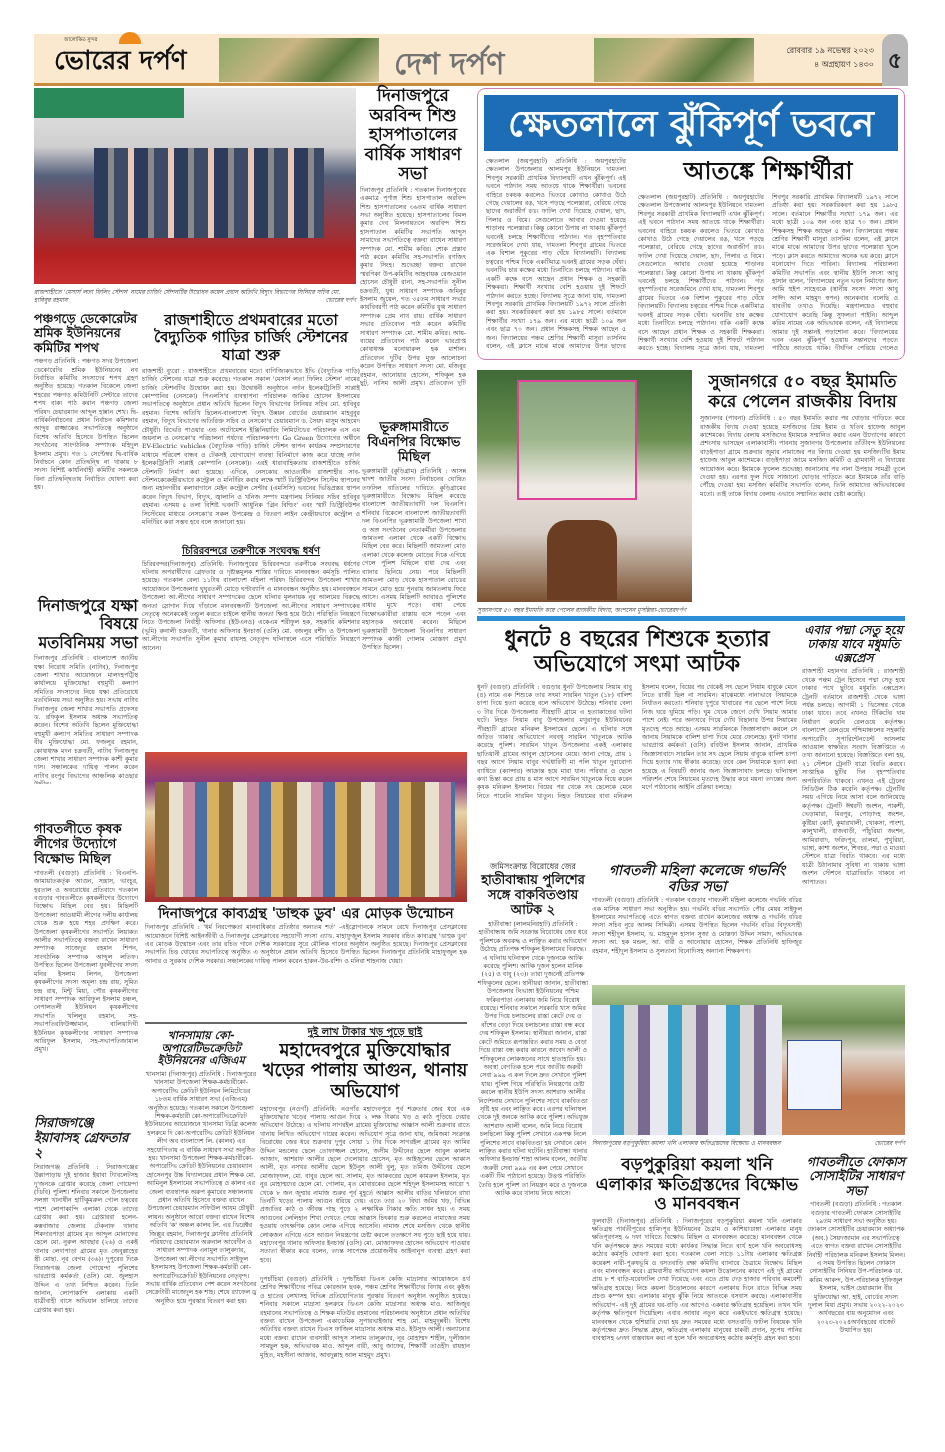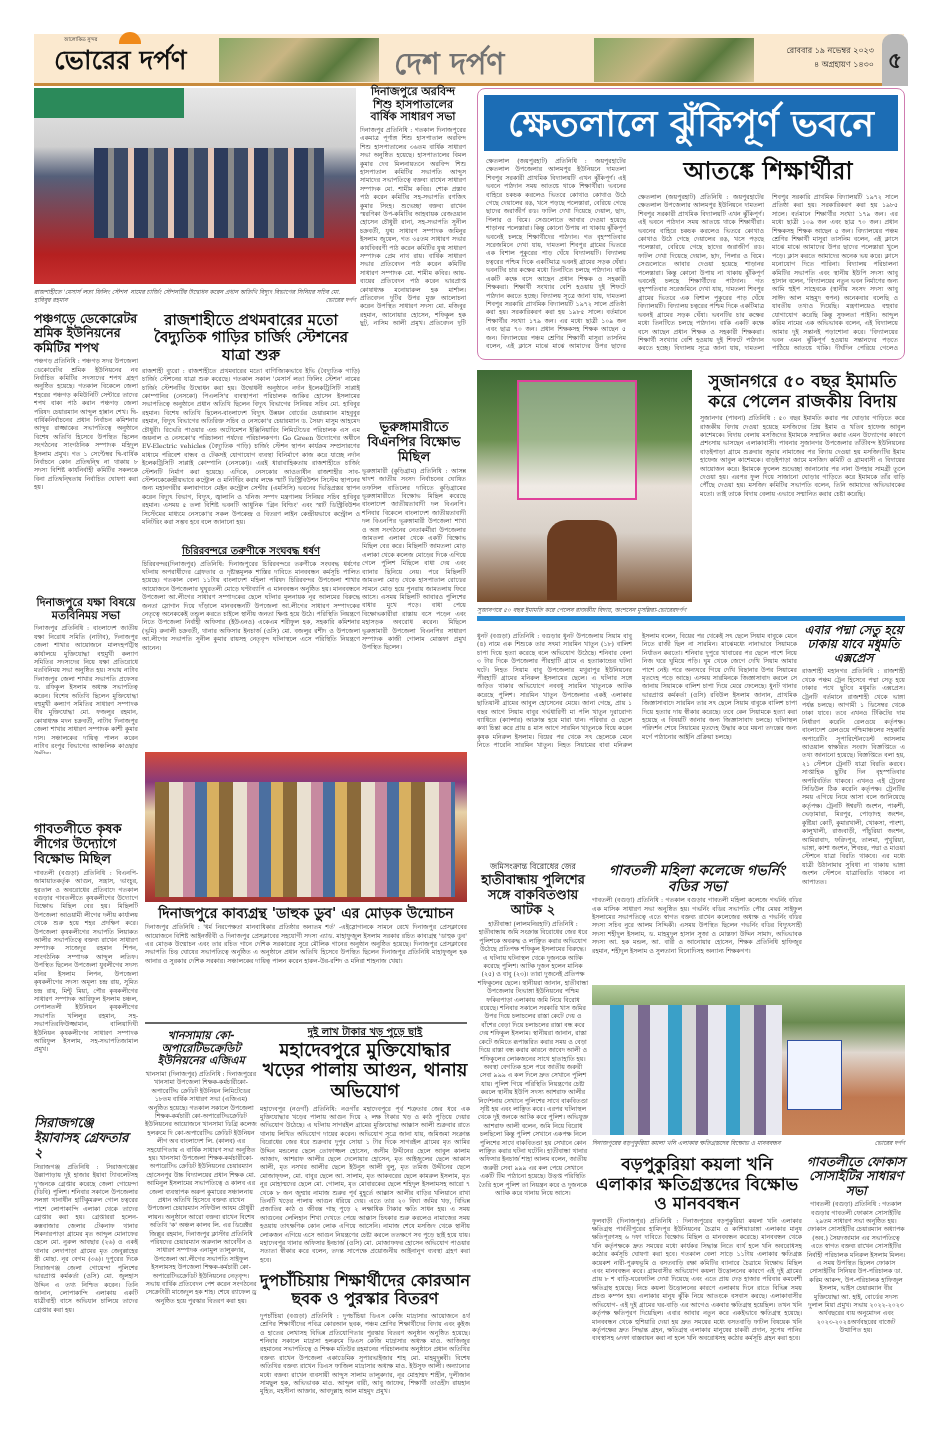--- a/index.html
+++ b/index.html
@@ -43,21 +43,21 @@
 <div class="abs img-box" style="left:34px;top:88px;width:322px;height:196px;background:linear-gradient(180deg,#e8e8e8 0%,#cfcfcf 30%,#55607a 45%,#b52020 85%,#c83030 100%)">
   <div class="abs" style="left:0;top:0;width:150px;height:30px;background:#2b8a5a"></div>
   <div class="abs" style="left:60px;top:60px;width:230px;height:90px;background:repeating-linear-gradient(90deg,#2d3b5c 0 14px,#8a8a8a 14px 20px,#3c4a66 20px 34px,#e6c7b8 34px 40px)"></div>
 </div>
 <div class="abs caption" style="left:34px;top:288px;width:322px;line-height:8px">
   <span>রাজশাহীতে 'মেসার্স লতা ফিলিং স্টেশন' নামের চার্জিং স্টেশনটির উদ্বোধন করেন প্রধান অতিথি বিদ্যুৎ বিভাগের সিনিয়র সচিব মো. হাবিবুর রহমান</span>
   <span style="float:right">ভোরের দর্পণ</span>
 </div>
 
 <div class="abs" style="left:360px;top:86px;width:106px">
-  <div class="head" style="font-size:11px">দিনাজপুরে অরবিন্দ শিশু হাসপাতালের বার্ষিক সাধারণ সভা</div>
+  <div class="head" style="font-size:17px">দিনাজপুরে অরবিন্দ শিশু হাসপাতালের বার্ষিক সাধারণ সভা</div>
   <div class="body-text" style="height:200px;margin-top:2px">দিনাজপুর প্রতিনিধি : গতকাল দিনাজপুরের একমাত্র পূর্ণাঙ্গ শিশু হাসপাতাল অরবিন্দ শিশু হাসপাতালের ৩৬তম বার্ষিক সাধারণ সভা অনুষ্ঠিত হয়েছে। হাসপাতালের বিমল কুমার দেব মিলনায়তনে অরবিন্দ শিশু হাসপাতাল কমিটির সভাপতি আব্দুস সামাদের সভাপতিত্বে বক্তব্য রাখেন সাধারণ সম্পাদক মো. শামীম কবির। শোক প্রস্তাব পাঠ করেন কমিটির সহ-সভাপতি রণজিৎ কুমার সিংহ। শুভেচ্ছা বক্তব্য রাখেন স্মরণিকা উপ-কমিটির আহবায়ক রেজওয়ান হোসেন চৌধুরী রানা, সহ-সভাপতি সুনীল চক্রবর্তী, যুগ্ম সাধারণ সম্পাদক জমিনুর ইসলাম জুয়েল, গত ৩৫তম সাধারণ সভার কার্যবিবরণী পাঠ করেন কমিটির যুগ্ম সাধারণ সম্পাদক প্রেম নাথ রায়। বার্ষিক সাধারণ সভার প্রতিবেদন পাঠ করেন কমিটির সাধারণ সম্পাদক মো. শামীম কবির। আয়-ব্যয়ের প্রতিবেদন পাঠ করেন ভারপ্রাপ্ত কোষাধ্যক্ষ মনোয়ারুল হক মার্শাল। প্রতিবেদন দুটির উপর মুক্ত আলোচনা করেন উপস্থিত সাধারণ সদস্য মো. মজিবুর রহমান, আনোয়ার হোসেন, শফিকুল হক ছুটু, নাসিম আলী প্রমুখ। প্রতিবেদন দুটি উপস্থিত সদস্যরা হাত তুলে অনুমোদন প্রদান করেন।</div>
 </div>
 
 <div class="abs" style="left:34px;top:312px;width:104px">
   <div class="head" style="font-size:12.5px;text-align:left">পঞ্চগড়ে ডেকোরেটর শ্রমিক ইউনিয়নের কমিটির শপথ</div>
   <div class="body-text" style="height:178px;margin-top:2px">পঞ্চগড় প্রতিনিধি : পঞ্চগড় সদর উপজেলা ডেকোরেটর শ্রমিক ইউনিয়নের নব নির্বাচিত কমিটির সদস্যদের শপথ গ্রহণ অনুষ্ঠিত হয়েছে। গতকাল বিকেলে জেলা শহরের পঞ্চগড় কমিউনিটি সেন্টারে তাদের শপথ বাক্য পাঠ করান পঞ্চগড় জেলা পরিষদ চেয়ারম্যান আব্দুল হান্নান শেখ। দ্বি-বার্ষিকনির্বাচনের প্রধান নির্বাচন কমিশনার আব্দুর রাজ্জাকের সভাপতিত্বে অনুষ্ঠানে বিশেষ অতিথি হিসেবে উপস্থিত ছিলেন সংগঠনের সাংগঠনিক সম্পাদক মহিদুল ইসলাম প্রমুখ। গত ১ সেপ্টেম্বর দ্বি-বার্ষিক নির্বাচনে কোন প্রতিদ্বন্দ্বি না থাকায় ৮ সদস্য বিশিষ্ট কার্যনির্বাহী কমিটির সকলকে বিনা প্রতিদ্বন্দ্বিতায় নির্বাচিত ঘোষণা করা হয়।</div>
 </div>
 
 <div class="abs" style="left:142px;top:312px;width:218px">
   <div class="head" style="font-size:15px">রাজশাহীতে প্রথমবারের মতো বৈদ্যুতিক গাড়ির চার্জিং স্টেশনের যাত্রা শুরু</div>
@@ -68,21 +68,21 @@
   <div class="head" style="font-size:13px">ভূরুঙ্গামারীতে বিএনপির বিক্ষোভ মিছিল</div>
   <div class="body-text" style="height:250px;margin-top:2px">ভূরুঙ্গামারী (কুড়িগ্রাম) প্রতিনিধি : আসন্ন দ্বাদশ জাতীয় সংসদ নির্বাচনের ঘোষিত তফসিল বাতিলের দাবিতে কুড়িগ্রামের ভূরুঙ্গামারীতে বিক্ষোভ মিছিল করেছে বাংলাদেশ জাতীয়তাবাদী দল বিএনপি। শনিবার বিকেলে বাংলাদেশ জাতীয়তাবাদী দল বিএনপির ভূরুঙ্গামারী উপজেলা শাখা ও অঙ্গ সংগঠনের নেতাকর্মীরা উপজেলার জামতলা এলাকা থেকে একটি বিক্ষোভ মিছিল বের করে। মিছিলটি জামতলা মোড় এলাকা থেকে কলেজ মোড়ের দিকে এগিয়ে গেলে পুলিশ মিছিলে বাধা দেয় এবং ব্যানার ছিনিয়ে নেয়। পরে মিছিলটি জামতলা মোড় থেকে হাসপাতাল রোডের সামনে মোড় হয়ে পুনরায় জামতলায় ফিরে আসে। এসময় মিছিলটি আবারও পুলিশের বাধার মুখে পড়ে। বাধা পেয়ে বিক্ষোভকারীরা রাস্তায় বসে পড়েন এবং মহাসড়ক অবরোধ করেন। মিছিলে ভূরুঙ্গামারী উপজেলা বিএনপির সাধারণ সম্পাদক কাজী গোলাম মোস্তফা প্রমুখ উপস্থিত ছিলেন।</div>
 </div>
 
 <div class="abs" style="left:142px;top:545px;width:218px">
   <div class="head ul" style="font-size:10px">চিরিরবন্দরে তরুণীকে সংঘবদ্ধ ধর্ষণ</div>
   <div class="body-text" style="height:140px;margin-top:3px">চিরিরবন্দর(দিনাজপুর) প্রতিনিধি: দিনাজপুরের চিরিরবন্দরে তরুণীকে সংঘবদ্ধ ধর্ষণের ঘটনায় অপরাধীদের গ্রেফতার ও দৃষ্টান্তমূলক শাস্তির দাবিতে মানববন্ধন কর্মসূচি পালিত হয়েছে। গতকাল বেলা ১১টায় বাংলাদেশ মহিলা পরিষদ চিরিরবন্দর উপজেলা শাখার আয়োজনে উপজেলার ঘুঘুরতলী মোড়ে ঘণ্টাব্যাপি এ মানববন্ধন অনুষ্ঠিত হয়। মানববন্ধনে উপজেলা আ.লীগের সাধারণ সম্পাদকের ছেলে ঘটনার মূলনায়ক নূর আলমের বিরুদ্ধে জনতা স্লোগান দিয়ে দাঁড়ালে মানববন্ধনটি উপজেলা আ.লীগের সাধারণ সম্পাদকের নেতৃত্বে অনেককেই তন্ডুল করতে চাইলে স্থানীয় জনতা ক্ষিপ্ত হয়ে উঠে। পরিস্থিতি নিয়ন্ত্রণে নিতে উপজেলা নির্বাহী অফিসার (ইউএনও) একেএম শরীফুল হক, সহকারি কমিশনার (ভূমি) রুনালী চক্রবর্তী, থানার অফিসার ইনচার্জ (ওসি) মো. বজলুর রশীদ ও উপজেলা আ.লীগের সভাপতি সুনীল কুমার রায়সহ নেতৃবৃন্দ ঘটনাস্থলে এসে পরিস্থিতি নিয়ন্ত্রণে আনেন।</div>
 </div>
 
 <div class="abs" style="left:34px;top:597px;width:104px">
-  <div class="head" style="font-size:11px;text-align:center">দিনাজপুরে যক্ষা বিষয়ে মতবিনিময় সভা</div>
+  <div class="head" style="font-size:16px;text-align:right">দিনাজপুরে যক্ষা বিষয়ে মতবিনিময় সভা</div>
   <div class="body-text" style="height:130px;margin-top:2px">দিনাজপুর প্রতিনিধি : বাংলাদেশ জাতীয় যক্ষা নিরোধ সমিতি (নাটাব), দিনাজপুর জেলা শাখার আয়োজনে মালদহপট্টিস্থ কার্যালয়ে মুক্তিযোদ্ধা বহুমুখী কল্যাণ সমিতির সদস্যদের নিয়ে যক্ষা প্রতিরোধে মতবিনিময় সভা অনুষ্ঠিত হয়। সভায় নাটাব দিনাজপুর জেলা শাখার সভাপতি প্রফেসর ড. রফিকুল ইসলাম অধ্যক্ষ সভাপতিত্ব করেন। বিশেষ অতিথি ছিলেন মুক্তিযোদ্ধা বহুমুখী কল্যাণ সমিতির সাধারণ সম্পাদক বীর মুক্তিযোদ্ধা মো. ফজলুর রহমান, কোষাধ্যক্ষ মদন চক্রবর্তী, নাটাব দিনাজপুর জেলা শাখার সাধারণ সম্পাদক কাশী কুমার দাস। সঞ্চালকের দায়িত্ব পালন করেন নাটাব রংপুর বিভাগের আঞ্চলিক কাওছার উদ্দীন।</div>
 </div>
 
 <div class="abs" style="left:34px;top:822px;width:104px">
   <div class="head" style="font-size:13px;text-align:left">গাবতলীতে কৃষক লীগের উদ্যোগে বিক্ষোভ মিছিল</div>
   <div class="body-text" style="height:200px;margin-top:2px">গাবতলী (বগুড়া) প্রতিনিধি : বিএনপি-জামায়াতকর্তৃক আগুন, সন্ত্রাস, ভাংচুর, হরতাল ও অবরোধের প্রতিবাদে গতকাল বগুড়ার গাবতলীতে কৃষকলীগের উদ্যোগে বিক্ষোভ মিছিল বের হয়। মিছিলটি উপজেলা আওয়ামী লীগের দলীয় কার্যালয় থেকে শুরু হয়ে শহর প্রদক্ষিণ করে। উপজেলা কৃষকলীগের সভাপতি লিয়াকত আলীর সভাপতিত্বে বক্তব্য রাখেন সাধারণ সম্পাদক সাজেদুর রহমান শিপন, সাংগঠনিক সম্পাদক আব্দুল লতিফ। উপস্থিত ছিলেন উপজেলা যুবলীগের সদস্য মনির ইসলাম লিপন, উপজেলা কৃষকলীগের সদস্য অমূল্য চন্দ্র রায়, সুমিত চন্দ্র রায়, মিন্টু মিয়া, পৌর কৃষকলীগের সাধারণ সম্পাদক আরিফুল ইসলাম চঞ্চল, নেপালতলী ইউনিয়ন কৃষকলীগের সভাপতি খলিলুর রহমান, সহ-সভাপতিরফিউজ্জামান, বালিয়াদিঘী ইউনিয়ন কৃষকলীগের সাধারণ সম্পাদক আরিফুল ইসলাম, সহ-সভাপতিজামাল প্রমুখ।</div>
 </div>
 
 <div class="abs img-box" style="left:145px;top:752px;width:322px;height:150px;background:linear-gradient(180deg,#d34b3a 0%,#8a3a7a 20%,#e7d2a8 40%,#c47a4a 70%,#a23030 100%)">
   <div class="abs" style="left:10px;top:30px;width:300px;height:115px;background:repeating-linear-gradient(90deg,#8b6a3a 0 14px,#e9e0d0 14px 28px,#c78aa0 28px 40px,#4b6fa0 40px 52px,#d8b060 52px 64px)"></div>
@@ -103,21 +103,20 @@
   <div class="body-text" style="height:370px;margin-top:2px;text-align:center">খানসামা (দিনাজপুর) প্রতিনিধি : দিনাজপুরের খানসামা উপজেলা শিক্ষক-কর্মচারীকো-অপারেটিভ ক্রেডিট ইউনিয়ন লিমিটেডের ১৮তম বার্ষিক সাধারণ সভা (এজিএম) অনুষ্ঠিত হয়েছে। গতকাল সকালে উপজেলা শিক্ষক-কর্মচারী কো-অপারেটিভক্রেডিট ইউনিয়নের আয়োজনে খানসামা ডিগ্রি কলেজ হলরুমে দি কো-অপারেটিভ ক্রেডিট ইউনিয়ন লীগ অব বাংলাদেশ লি. (কালব) এর সহযোগিতায় এ বার্ষিক সাধারণ সভা অনুষ্ঠিত হয়। খানসামা উপজেলা শিক্ষক-কর্মচারীকো-অপারেটিভ ক্রেডিট ইউনিয়নের চেয়ারম্যান হোসেনপুর উচ্চ বিদ্যালয়ের প্রধান শিক্ষক মো. আমিনুল ইসলামের সভাপতিত্বে ও কালব এর জেলা ব্যবস্থাপক অরুপ কুমারের সঞ্চালনায় প্রধান অতিথি হিসেবে বক্তব্য রাখেন উপজেলা চেয়ারম্যান সফিউল আযম চৌধুরী লায়ন। অনুষ্ঠানে আরো বক্তব্য রাখেন বিশেষ অতিথি 'ক' অঞ্চল কালব লি. এর ডিরেক্টর জিল্লুর রহমান, দিনাজপুর ক্লাস্টার প্রতিনিধি পরিষদের চেয়ারম্যান অরুনাল আবেদীন ও সাধারণ সম্পাদক এনামুল তালুকদার, উপজেলা আ.লীগের সভাপতি সাইফুল ইসলামসহ উপজেলা শিক্ষক-কর্মচারী কো-অপারেটিভক্রেডিট ইউনিয়নের নেতৃবৃন্দ। সভায় বার্ষিক প্রতিবেদন পেশ করেন সংগঠনের সেক্রেটারী মাজেদুল হক শাহ। শেষে র‍্যাফেল ড্র অনুষ্ঠিত হয়ে পুরস্কার বিতরণ করা হয়।</div>
 </div>
 
 <div class="abs" style="left:260px;top:1026px;width:210px">
   <div class="head ul" style="font-size:10px">দুই লাখ টাকার খড় পুড়ে ছাই</div>
   <div class="head" style="font-size:18px;margin-top:2px">মহাদেবপুরে মুক্তিযোদ্ধার খড়ের পালায় আগুন, থানায় অভিযোগ</div>
   <div class="body-text" style="height:188px;margin-top:3px">মহাদেবপুর (নওগাঁ) প্রতিনিধি: নওগাঁর মহাদেবপুরে পূর্ব শত্রুতার জের ধরে এক মুক্তিযোদ্ধার খড়ের পালায় আগুন দিয়ে ২ লক্ষ টাকার খড় ও কাঠ পুড়িয়ে দেয়ার অভিযোগ উঠেছে। এ ঘটনায় সাগরইল গ্রামের মুক্তিযোদ্ধা আক্কাস আলী শুক্রবার রাতে থানায় লিখিত অভিযোগ দায়ের করেন। অভিযোগ সূত্রে জানা যায়, জমিজমা সংক্রান্ত বিরোধের জের ধরে শুক্রবার দুপুর সোয়া ১ টার দিকে সাগরইল গ্রামের মৃত আমির উদ্দিন মন্ডলের ছেলে তোফাজ্জল হোসেন, জসীম উদ্দীনের ছেলে আবুল কালাম আজাদ, আশরাফ আলীর ছেলে দেলোয়ার হোসেন, মৃত আইজুলের ছেলে আকাস আলী, মৃত নসখর আলীর ছেলে ইউনুস আলী বুলু, মৃত তমিজ উদ্দীনের ছেলে মোজাফ্ফল, মো. বাবুর ছেলে আ. সালাম, মৃত আকবরের ছেলে কামরুল ইসলাম, মৃত নুর মোহাম্মদের ছেলে মো. গোলাম, মৃত মোবারকের ছেলে শহিদুল ইসলামসহ আরো ৭ থেকে ৮ জন জুম্মার নামাজ শুরুর পূর্ব মুহূর্তে আক্কাস আলীর বাড়ির খলিয়ানে রাখা তিনটি খড়ের পালায় আগুন ধরিয়ে দেয়। এতে তার ২০ বিঘা জমির খড়, বিভিন্ন প্রজাতির কাঠ ও জীবন্ত গাছ পুড়ে ২ লক্ষাধিক টাকার ক্ষতি সাধন হয়। এ সময় আগুনের লেলিহান শিখা দেখতে পেয়ে আক্কাস চিৎকার শুরু করলেও নামাজের সময় হওয়ায় তাৎক্ষণিক কোন লোক এগিয়ে আসেনি। নামাজ শেষে মসজিদ থেকে স্থানীয় লোকজন এগিয়ে এসে আগুন নিয়ন্ত্রণের চেষ্টা করলে ততক্ষণে সব পুড়ে ছাই হয়ে যায়। মহাদেবপুর থানার অফিসার ইনচার্জ (ওসি) মো. মোজাফফর হোসেন অভিযোগ পাওয়ার সত্যতা স্বীকার করে বলেন, তদন্ত সাপেক্ষে প্রয়োজনীয় আইনানুগ ব্যবস্থা গ্রহণ করা হবে।</div>
 </div>
 
 <div class="abs" style="left:260px;top:1272px;width:210px">
-  <div class="head" style="font-size:16px">দুপচাঁচিয়ায় শিক্ষার্থীদের কোরআন ছবক ও পুরস্কার বিতরণ</div>
   <div class="body-text" style="height:118px;margin-top:3px">দুপচাঁচিয়া (বগুড়া) প্রতিনিধি : দুপচাঁচিয়া ডিএস কেজি মাদ্রাসার আয়োজনে ৪র্থ শ্রেণির শিক্ষার্থীদের পবিত্র কোরআন ছবক, পঞ্চম শ্রেণির শিক্ষার্থীদের বিদায় এবং কুইজ ও হাতের লেখাসহ বিভিন্ন প্রতিযোগিতার পুরস্কার বিতরণ অনুষ্ঠান অনুষ্ঠিত হয়েছে। শনিবার সকালে মাদ্রাসা হলরুমে ডিএস কেজি মাদ্রাসার অধ্যক্ষ মাও. আজিজুর রহমানের সভাপতিত্বে ও শিক্ষক মতিউর রহমানের পরিচালনায় অনুষ্ঠানে প্রধান অতিথির বক্তব্য রাখেন উপজেলা একাডেমিক সুপারভাইজার শাহ মো. মাহমুদুন্নবী। বিশেষ অতিথির বক্তব্য রাখেন ডিএস ফাজিল মাদ্রাসার অধ্যক্ষ মাও. ইউসুফ আলী। অন্যান্যের মধ্যে বক্তব্য রাখেন ব্যবসায়ী আব্দুস সালাম তালুকদার, নূর মোহাম্মদ শাহীন, দুলীজান সামছুল হক, অভিভাবক মাও. আব্দুল বারী, আবু জাফের, শিক্ষার্থী তাওহীদ রায়হান মুহিত, মহসীনা আক্তার, আবদুল্লাহ আল মাহমুদ প্রমুখ।</div>
 </div>
 
 <div class="abs boxed" style="left:477px;top:88px;width:428px;height:272px">
   <div class="abs blue-banner" style="left:6px;top:6px;width:414px;height:56px">ক্ষেতলালে ঝুঁকিপূর্ণ ভবনে পাঠদান</div>
   <div class="abs head" style="left:160px;top:68px;width:260px;font-size:24px">আতঙ্কে শিক্ষার্থীরা</div>
   <div class="abs body-text" style="left:8px;top:68px;width:140px;height:198px;column-count:1">ক্ষেতলাল (জয়পুরহাট) প্রতিনিধি : জয়পুরহাটের ক্ষেতলাল উপজেলার আলমপুর ইউনিয়নে দামতলা শিবপুর সরকারী প্রাথমিক বিদ্যালয়টি এখন ঝুঁকিপূর্ণ। এই ভবনে পাঠদান সময় আতঙ্কে থাকে শিক্ষার্থীরা। ভবনের বাহিরে চকচক করলেও ভিতরে কোথাও কোথাও উঠে গেছে দেয়ালের রঙ, খসে পড়ছে পলেস্তারা, বেরিয়ে গেছে ছাদের জরাজীর্ণ রড। ফাটল দেখা দিয়েছে দেয়াল, ছাদ, পিলার ও বিমে। সেগুলোতে আবার দেওয়া হয়েছে শাড়ানর পলেস্তারা। কিন্তু কোনো উপায় না থাকায় ঝুঁকিপূর্ণ ভবনেই চলছে শিক্ষার্থীদের পাঠদান। গত বৃহস্পতিবার সরেজমিনে দেখা যায়, দামতলা শিবপুর গ্রামের ভিতরে এক বিশাল পুকুরের পাড় ঘেঁষে বিদ্যালয়টি। বিদ্যালয় চত্বরের পশ্চিম দিকে একটিমাত্র ভবনই গ্রামের সড়ক ঘেঁষা। ভবনটির চার কক্ষের মধ্যে তিনটিতে চলছে পাঠদান। বাকি একটি কক্ষে বসে আছেন প্রধান শিক্ষক ও সহকারী শিক্ষকরা। শিক্ষার্থী সংখ্যার বেশি হওয়ায় দুই শিফটে পাঠদান করতে হচ্ছে। বিদ্যালয় সূত্রে জানা যায়, দামতলা শিবপুর সরকারি প্রাথমিক বিদ্যালয়টি ১৯৭২ সালে প্রতিষ্ঠা করা হয়। সরকারিকরণ করা হয় ১৯৮৫ সালে। বর্তমানে শিক্ষার্থীর সংখ্যা ১৭৯ জন। এর মধ্যে ছাত্রী ১০৯ জন এবং ছাত্র ৭০ জন। প্রধান শিক্ষকসহ শিক্ষক আছেন ৫ জন। বিদ্যালয়ের পঞ্চম শ্রেণির শিক্ষার্থী মাসুরা তাসনিম বলেন, এই ক্লাসে মাঝে মাঝে আমাদের উপর ছাদের পলেস্তারা খুলে পড়ে। ক্লাস করতে আমাদের অনেক ভয় করে। ক্লাসে মনোযোগ দিতে পারিনা। বিদ্যালয় পরিচালনা কমিটির সভাপতি এবং স্থানীয় ইউপি সদস্য আবু হাসান বলেন, 'বিদ্যালয়ের নতুন ভবন নির্মাণের জন্য আমি হুইপ সাহেবকে (স্থানীয় সংসদ সদস্য আবু সাঈদ আল মাহমুদ স্বপন) অনেকবার বলেছি ও যাবতীয় তথ্যও দিয়েছি। মন্ত্রণালয়েও বহুবার যোগাযোগ করেছি কিন্তু সুফলতা পাইনি। আব্দুল করিম নামের এক অভিভাবক বলেন, এই বিদ্যালয়ে আমার দুই সন্তানই পড়াশোনা করে। 'বিদ্যালয়ের ভবন এমন ঝুঁকিপূর্ণ হওয়ায় সন্তানদের পড়তে পাঠিয়ে আতঙ্কে থাকি। দীর্ঘদিন পেরিয়ে গেলেও বিদ্যালয়ের নতুন ভবন করা হচ্ছে না। এ অবস্থা চলতে থাকলে সন্তানকে অন্য বিদ্যালয়ে বদলি করা ছাড়া উপায় থাকবে না। প্রধান শিক্ষক তোজাম্মেল হোসেন তালুকদার বলেন, বিদ্যালয়ের ভবন কয়েক বছর পরে জরাজীর্ণ অবস্থায় পতিত হয়েছে। ভবনটির ছাদের পলেস্তারা প্রায়ই শিক্ষক ও শিক্ষার্থীদের উপরে খুলে পড়ে। উপজেলা শিক্ষা কর্মকর্তা মোজাম্মেল হক বলেন, বিদ্যালয়ের প্রধান শিক্ষক বিষয়টি জানিয়েছেন। তবে আমরা আমলে নিয়েছি।</div>
   <div class="abs body-text" style="left:160px;top:104px;width:260px;height:162px;column-count:2;column-gap:8px">ক্ষেতলাল (জয়পুরহাট) প্রতিনিধি : জয়পুরহাটের ক্ষেতলাল উপজেলার আলমপুর ইউনিয়নে দামতলা শিবপুর সরকারী প্রাথমিক বিদ্যালয়টি এখন ঝুঁকিপূর্ণ। এই ভবনে পাঠদান সময় আতঙ্কে থাকে শিক্ষার্থীরা। ভবনের বাহিরে চকচক করলেও ভিতরে কোথাও কোথাও উঠে গেছে দেয়ালের রঙ, খসে পড়ছে পলেস্তারা, বেরিয়ে গেছে ছাদের জরাজীর্ণ রড। ফাটল দেখা দিয়েছে দেয়াল, ছাদ, পিলার ও বিমে। সেগুলোতে আবার দেওয়া হয়েছে শাড়ানর পলেস্তারা। কিন্তু কোনো উপায় না থাকায় ঝুঁকিপূর্ণ ভবনেই চলছে শিক্ষার্থীদের পাঠদান। গত বৃহস্পতিবার সরেজমিনে দেখা যায়, দামতলা শিবপুর গ্রামের ভিতরে এক বিশাল পুকুরের পাড় ঘেঁষে বিদ্যালয়টি। বিদ্যালয় চত্বরের পশ্চিম দিকে একটিমাত্র ভবনই গ্রামের সড়ক ঘেঁষা। ভবনটির চার কক্ষের মধ্যে তিনটিতে চলছে পাঠদান। বাকি একটি কক্ষে বসে আছেন প্রধান শিক্ষক ও সহকারী শিক্ষকরা। শিক্ষার্থী সংখ্যার বেশি হওয়ায় দুই শিফটে পাঠদান করতে হচ্ছে। বিদ্যালয় সূত্রে জানা যায়, দামতলা শিবপুর সরকারি প্রাথমিক বিদ্যালয়টি ১৯৭২ সালে প্রতিষ্ঠা করা হয়। সরকারিকরণ করা হয় ১৯৮৫ সালে। বর্তমানে শিক্ষার্থীর সংখ্যা ১৭৯ জন। এর মধ্যে ছাত্রী ১০৯ জন এবং ছাত্র ৭০ জন। প্রধান শিক্ষকসহ শিক্ষক আছেন ৫ জন। বিদ্যালয়ের পঞ্চম শ্রেণির শিক্ষার্থী মাসুরা তাসনিম বলেন, এই ক্লাসে মাঝে মাঝে আমাদের উপর ছাদের পলেস্তারা খুলে পড়ে। ক্লাস করতে আমাদের অনেক ভয় করে। ক্লাসে মনোযোগ দিতে পারিনা। বিদ্যালয় পরিচালনা কমিটির সভাপতি এবং স্থানীয় ইউপি সদস্য আবু হাসান বলেন, 'বিদ্যালয়ের নতুন ভবন নির্মাণের জন্য আমি হুইপ সাহেবকে (স্থানীয় সংসদ সদস্য আবু সাঈদ আল মাহমুদ স্বপন) অনেকবার বলেছি ও যাবতীয় তথ্যও দিয়েছি। মন্ত্রণালয়েও বহুবার যোগাযোগ করেছি কিন্তু সুফলতা পাইনি। আব্দুল করিম নামের এক অভিভাবক বলেন, এই বিদ্যালয়ে আমার দুই সন্তানই পড়াশোনা করে। 'বিদ্যালয়ের ভবন এমন ঝুঁকিপূর্ণ হওয়ায় সন্তানদের পড়তে পাঠিয়ে আতঙ্কে থাকি। দীর্ঘদিন পেরিয়ে গেলেও বিদ্যালয়ের নতুন ভবন করা হচ্ছে না। এ অবস্থা চলতে থাকলে সন্তানকে অন্য বিদ্যালয়ে বদলি করা ছাড়া উপায় থাকবে না। প্রধান শিক্ষক তোজাম্মেল হোসেন তালুকদার বলেন, বিদ্যালয়ের ভবন কয়েক বছর পরে জরাজীর্ণ অবস্থায় পতিত হয়েছে। ভবনটির ছাদের পলেস্তারা প্রায়ই শিক্ষক ও শিক্ষার্থীদের উপরে খুলে পড়ে। উপজেলা শিক্ষা কর্মকর্তা মোজাম্মেল হক বলেন, বিদ্যালয়ের প্রধান শিক্ষক বিষয়টি জানিয়েছেন। তবে আমরা আমলে নিয়েছি।</div>
 </div>
 
@@ -126,20 +125,21 @@
   <div class="abs" style="left:70px;top:150px;width:70px;height:80px;background:#6b3d22;border-radius:20px 20px 0 0"></div>
 </div>
 <div class="abs caption" style="left:477px;top:605px;width:215px">সুজানগরে ৫০ বছর ইমামতি করে পেলেন রাজকীয় বিদায়, অংশনেন মুসল্লিরা-ভোরেরদর্পণ</div>
 <div class="abs" style="left:700px;top:372px;width:205px">
   <div class="head" style="font-size:17px">সুজানগরে ৫০ বছর ইমামতি করে পেলেন রাজকীয় বিদায়</div>
   <div class="body-text" style="height:182px;margin-top:3px">সুজানগর (পাবনা) প্রতিনিধি : ৫০ বছর ইমামতি করার পর ঘোড়ার গাড়িতে করে রাজকীয় বিদায় দেওয়া হয়েছে মসজিদের প্রিয় ইমাম ও খতিব হাফেজ আবুল কাশেমকে। বিদায় বেলায় মসজিদের ইমামকে সম্মানিত করার এমন উদ্যোগের কারণে প্রশংসায় ভাসছেন এলাকাবাসী। পাবনার সুজানগর উপজেলার তাঁতীবন্দ ইউনিয়নের বাড়ইপাড়া গ্রামে শুক্রবার জুমার নামাজের পর বিদায় দেওয়া হয় মসজিদটির ইমাম হাফেজ আবুল কাশেমকে। বাড়ইপাড়া জামে মসজিদ কমিটি ও গ্রামবাসী এ বিদায়ের আয়োজন করে। ইমামকে ফুলেল শুভেচ্ছা জানানোর পর নানা উপহার সামগ্রী তুলে দেওয়া হয়। এরপর ফুল দিয়ে সাজানো ঘোড়ার গাড়িতে করে ইমামকে তাঁর বাড়ি পৌঁছে দেওয়া হয়। মসজিদ কমিটির সভাপতি বলেন, তিনি আমাদের অভিভাবকের মতো। তাই তাকে বিদায় বেলায় এভাবে সম্মানিত করার চেষ্টা করেছি।</div>
 </div>
 <div class="abs hr-blue" style="left:477px;top:616px;width:428px"></div>
 
 <div class="abs" style="left:477px;top:626px;width:320px">
+  <div class="head" style="font-size:22px">ধুনটে ৪ বছরের শিশুকে হত্যার অভিযোগে সৎমা আটক</div>
   <div class="body-text" style="height:124px;margin-top:6px;column-count:2;column-gap:10px">ধুনট (বগুড়া) প্রতিনিধি : বগুড়ার ধুনট উপজেলায় সিয়াম বাবু (৪) নামে এক শিশুকে তার সৎমা সারমিন খাতুন (১৮) বালিশ চাপা দিয়ে হত্যা করেছে বলে অভিযোগ উঠেছে। শনিবার বেলা ৩ টার দিকে উপজেলার পীরহাটি গ্রামে এ হত্যাকান্ডের ঘটনা ঘটে। নিহত সিয়াম বাবু উপজেলার মথুরাপুর ইউনিয়নের পীরহাটি গ্রামের মনিরুল ইসলামের ছেলে। এ ঘটনার সঙ্গে জড়িত থাকার অভিযোগে নববধূ সারমিন খাতুনকে আটক করেছে পুলিশ। সারমিন খাতুন উপজেলার একই এলাকার ছাতিয়ানী গ্রামের আবুল হোসেনের মেয়ে। জানা গেছে, প্রায় ১ বছর আগে সিয়াম বাবুর গর্ভধারিণী মা পলি খাতুন দুরারোগ্য ব্যাধিতে (ক্যান্সার) আক্রান্ত হয়ে মারা যান। পরিবার ও ছেলে কথা চিন্তা করে প্রায় ৪ মাস আগে সারমিন খাতুনকে বিয়ে করেন কৃষক মনিরুল ইসলাম। বিয়ের পর থেকে সৎ ছেলেকে মেনে নিতে পারেনি সারমিন খাতুন। নিহত সিয়ামের বাবা মনিরুল ইসলাম বলেন, বিয়ের পর থেকেই সৎ ছেলে সিয়াম বাবুকে মেনে নিতে রাজী ছিল না সারমিন। মাঝেমধ্যে নানাভাবে সিয়ামকে নির্যাতন করতো। শনিবার দুপুরে খাবারের পর ছেলে পাশে নিয়ে নিজ ঘরে ঘুমিয়ে পড়ি। ঘুম থেকে জেগে দেখি সিয়াম আমার পাশে নেই। পরে অন্যঘরে গিয়ে দেখি বিছানার উপর সিয়ামের মৃতদেহ পড়ে আছে। এসময় সারমিনকে জিজ্ঞাসাবাদ করলে সে জানায় সিয়ামকে বালিশ চাপা দিয়ে মেরে ফেলেছে। ধুনট থানার ভারপ্রাপ্ত কর্মকর্তা (ওসি) রবিউল ইসলাম জানান, প্রাথমিক জিজ্ঞাসাবাদে সারমিন তার সৎ ছেলে সিয়াম বাবুকে বালিশ চাপা দিয়ে হত্যার দায় স্বীকার করেছে। তবে কেন সিয়ামকে হত্যা করা হয়েছে এ বিষয়টি জানার জন্য জিজ্ঞাসাবাদ চলছে। ঘটনাস্থল পরিদর্শন শেষে সিয়ামের মৃতদেহ উদ্ধার করে ময়না তদন্তের জন্য মর্গে পাঠানোর আইনি প্রক্রিয়া চলছে।</div>
 </div>
 
 <div class="abs" style="left:802px;top:624px;width:103px">
   <div class="head" style="font-size:12px;font-style:italic">এবার পদ্মা সেতু হয়ে ঢাকায় যাবে মধুমতি এক্সপ্রেস</div>
   <div class="body-text" style="height:270px;margin-top:2px">রাজশাহী মহানগর প্রতিনিধি : রাজশাহী থেকে পঞ্চম ট্রেন হিসেবে পদ্মা সেতু হয়ে ঢাকার পথে ছুটবে মধুমতি এক্সপ্রেস। ট্রেনটি বর্তমানে রাজশাহী থেকে ভাঙ্গা পর্যন্ত চলছে। আগামী ১ ডিসেম্বর থেকে ঢাকা যাবে। তবে এখনও টিকিটের দাম নির্ধারণ করেনি রেলওয়ে কর্তৃপক্ষ। বাংলাদেশ রেলওয়ে পশ্চিমাঞ্চলের সহকারি অপারেটিং সুপারিন্টেনডেন্ট আসলাম আওয়াল স্বাক্ষরিত সংবাদ বিজ্ঞপ্তিতে এ তথ্য জানানো হয়েছে। বিজ্ঞপ্তিতে বলা হয়, ২১ স্টেশনে ট্রেনটি যাত্রা বিরতি করবে। সাপ্তাহিক ছুটির দিন বৃহস্পতিবার অপরিবর্তিত থাকবে। এখনও এই ট্রেনের সিডিউল ঠিক করেনি কর্তৃপক্ষ। ট্রেনটির সময় এগিয়ে নিয়ে আসা বলে জানিয়েছে কর্তৃপক্ষ। ট্রেনটি ঈশ্বরদী জংশন, পাকশী, ভেড়ামারা, মিরপুর, পোড়াদহ জংশন, কুষ্টিয়া কোর্ট, কুমারখালী, খোকসা, পাংশা, কালুখালী, রাজবাড়ী, পাঁচুরিয়া জংশন, আমিরাবাদ, ফরিদপুর, তালমা, পুখুরিয়া, ভাঙ্গা, কাশা জংশন, শিবচর, পদ্মা ও মাওয়া স্টেশনে যাত্রা বিরতি থাকবে। এর মধ্যে যাত্রী উঠানামার সুবিধা না থাকায় ভাঙ্গা জংশন স্টেশনে যাত্রাবিরতি থাকবে না আপাতত।</div>
 </div>
 
 <div class="abs" style="left:477px;top:862px;width:112px">
   <div class="head" style="font-size:8px;font-weight:normal">জমিসংক্রান্ত বিরোধের জের</div>

